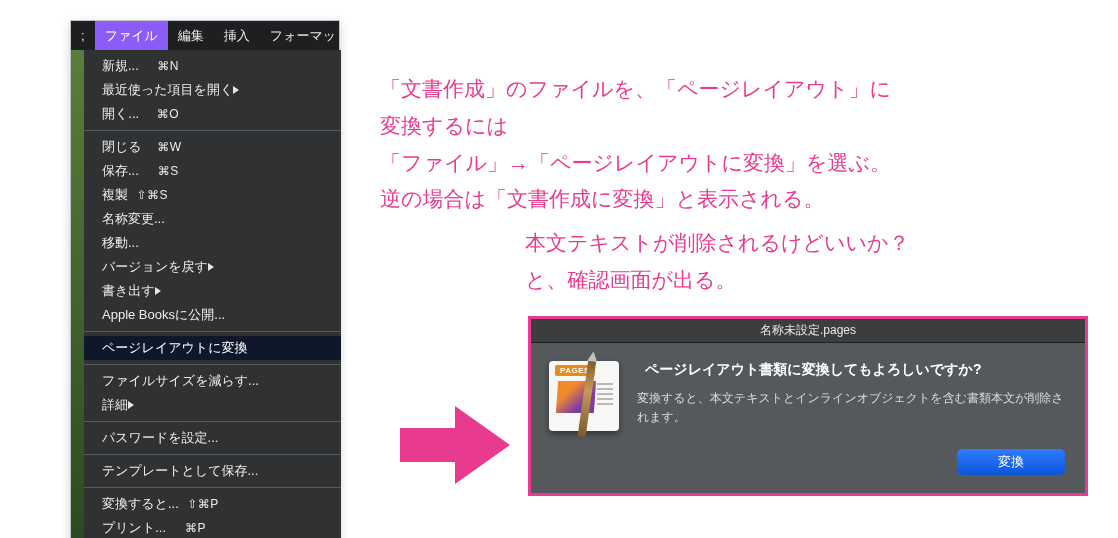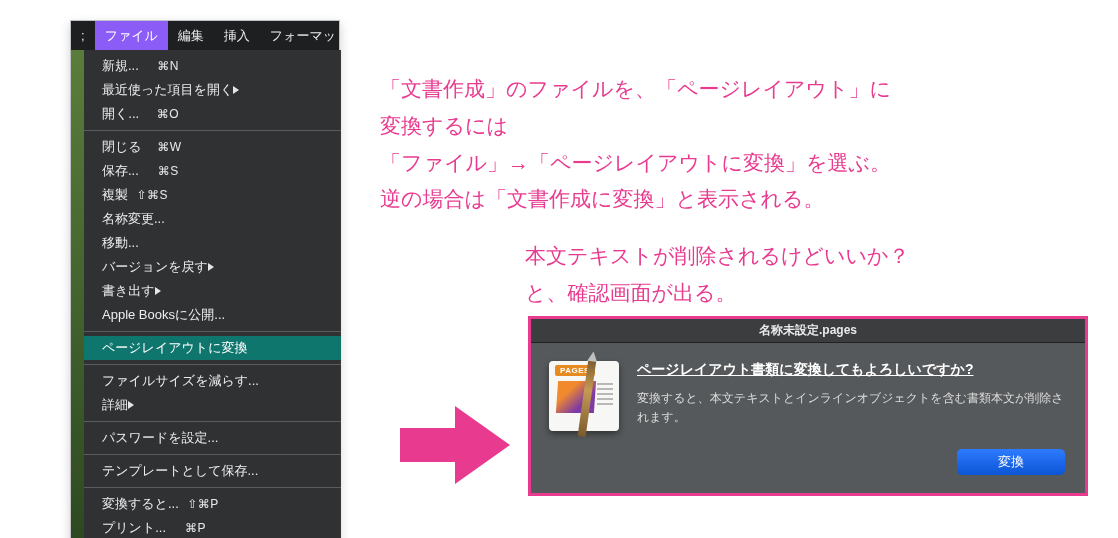--- a/index.html
+++ b/index.html
@@ -58,39 +58,39 @@
   }
   .dm {
     display:flex;
     justify-content:flex-start;
     align-items:center;
     padding:4px 14px 4px 18px;
     height:24px;
   }
   .dm .label { white-space:nowrap; }
   .dm .sc { color:#eaeaea; font-size:12px; min-width:40px; text-align:right; letter-spacing:0.5px;}
-  .dm.highlight { background:#0f766e; color:#fff; }
+  .dm.highlight { background:#0f172a; color:#fff; }
   .sep { height:1px; background:#595c5f; margin:4px 0; }
   .submenu-arrow {
     width:0;height:0;
     border-left:6px solid #e6e6e6;
     border-top:4px solid transparent;
     border-bottom:4px solid transparent;
   }
 
   
   .magenta-block {
     position:absolute;
     color:#e83b90;
     font-size:21px;
     line-height:1.75;
     white-space:pre;
   }
   .p1 { left:380px; top:30px; width:720px;margin-top:41px; }
-  .p2 { left:525px; top:225px; width:570px;margin-top:13px; }
+  .p2 { left:525px; top:225px; width:570px; }
 
   
   .arrow {
     position:absolute;
     left:400px; top:400px;
     width:110px; height:90px;
     color:#e83b90;
   }
   .arrow svg { display:block; }
 
@@ -103,21 +103,21 @@
   }
   .dlg-titlebar {
     height:24px;
     background:#3b3d3f;
     color:#e9e9e9;
     font-size:12px;
     display:flex;
     align-items:center;
     justify-content:center;
     border-bottom:1px solid #202122;
-    font-weight:700;
+    font-weight:400;
   }
   .dlg-body {
     background:#56595b;
     padding:18px 20px 18px 18px;
     display:flex;
     gap:18px;
   }
   .dlg-icon {
     width:70px;height:70px;
     flex:0 0 70px;
@@ -160,21 +160,21 @@
   }
   .dlg-icon .pen::before{
     content:"";
     position:absolute; top:-8px; left:-1px;
     border-bottom:10px solid #c0c0c0;
     border-left:5px solid transparent;
     border-right:5px solid transparent;
   }
 
   .dlg-text { flex:1; color:#eaeaea; }
-  .dlg-heading { font-size:14px; font-weight:700; margin:0 0 10px 0; color:#fff;text-decoration:underline; }
+  .dlg-heading { font-size:14px; font-weight:700; margin:0 0 10px 8px; color:#fff; }
   .dlg-para { font-size:12px; line-height:1.55; color:#dcdcdc; margin:0; }
 
   .dlg-buttons {
     background:#56595b;
     padding:0 20px 18px 0;
     display:flex;
     justify-content:flex-end;
     gap:14px;
   }
   .btn {

